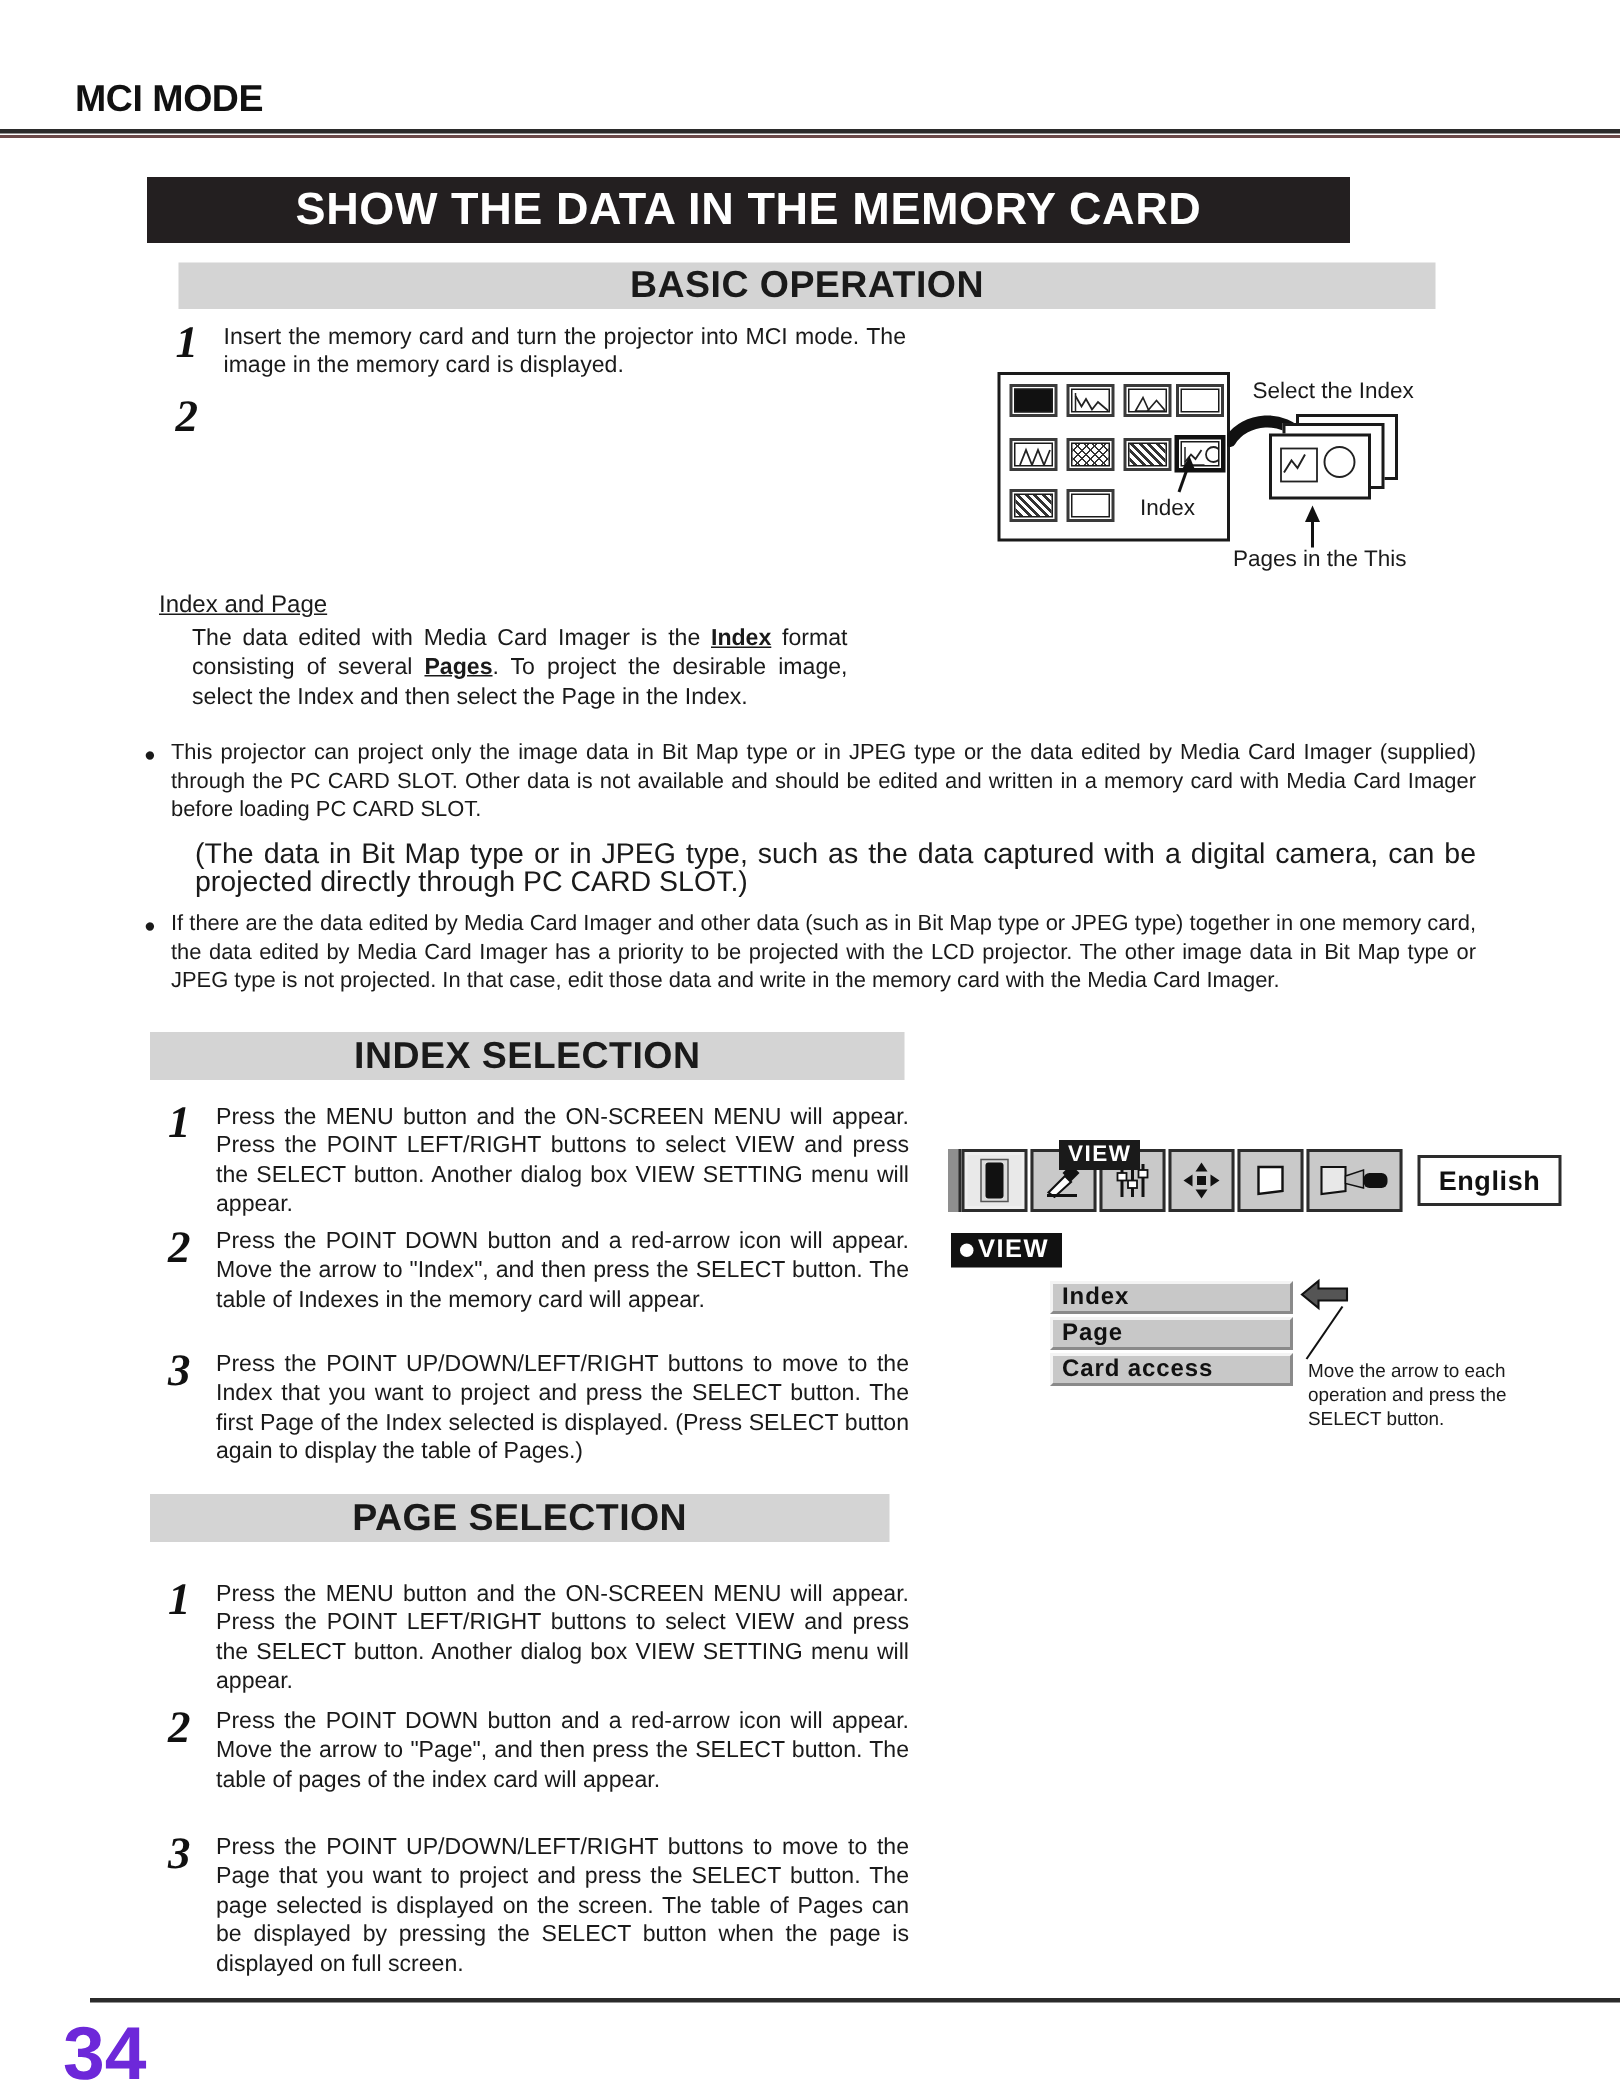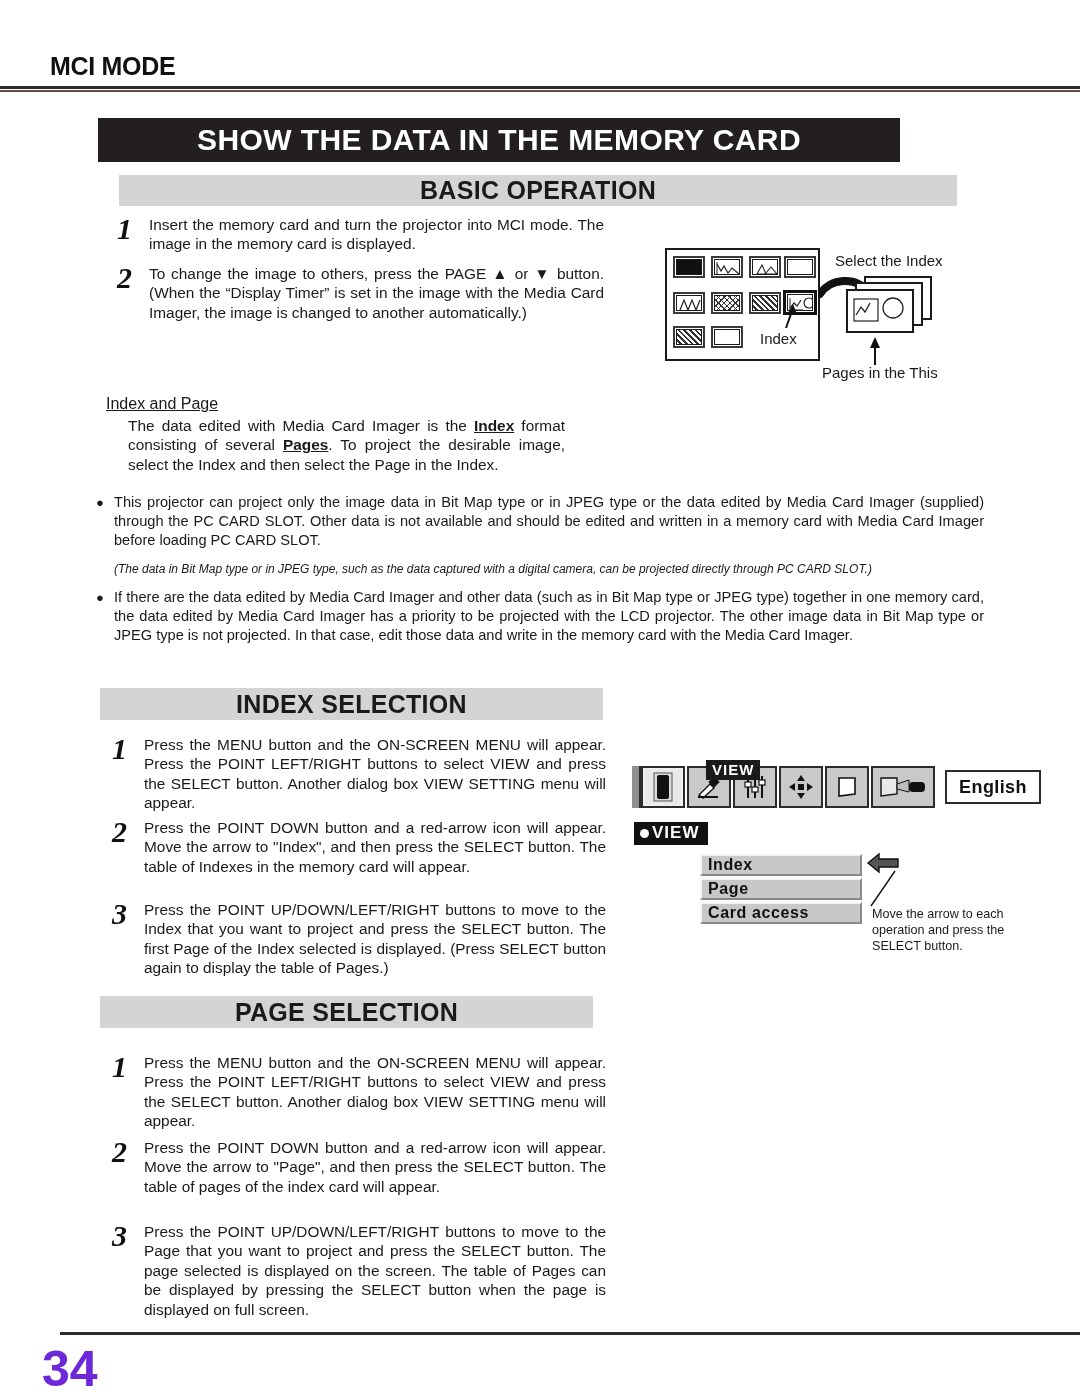--- a/index.html
+++ b/index.html
@@ -120,25 +120,24 @@
     text-align: justify;
     color: #1a1a1a;
   }
   .bullet-row .dot {
     flex: 0 0 18px;
     font-size: 13px;
     line-height: 19.2px;
   }
   .bullet-row .txt { flex: 1 1 auto; }
   .bullet-indent {
-    margin-left: 18px;
-    font-size: 12px;
+    margin-left: 34px;
+    font-size: 19px;
     line-height: 19.2px;
     text-align: justify;
-    font-style: italic;
   }
   .gap-8 { height: 9px; }
 
   
   .diagram-basic {
     position: absolute;
     left: 650px;
     top: 240px;
     width: 400px;
     height: 150px;
@@ -337,21 +336,20 @@
 <div class="step" style="left:105px; top:215px; width:505px;">
   <div class="num">1</div>
   <div class="body" style="width:455px;">
     <p>Insert the memory card and turn the projector into MCI mode. The image in the memory card is displayed.</p>
   </div>
 </div>
 
 <div class="step" style="left:105px; top:264px; width:505px;">
   <div class="num">2</div>
   <div class="body" style="width:455px;">
-    <p>To change the image to others, press the PAGE ▲ or ▼ button.   (When the “Display Timer” is set in the image with the Media Card Imager, the image is changed to another automatically.)</p>
   </div>
 </div>
 
 <div class="sub-head" style="left:106px; top:394px;">Index and Page</div>
 
 <div class="para" style="left:128px; top:416px; width:437px;">
   <p><span>The data edited with Media Card Imager is the </span><span class="b u">Index</span><span> format consisting of several </span><span class="b u">Pages</span><span>. To project the desirable image, select the Index and then select the Page in the Index.</span></p>
 </div>
 
 <div class="bullet-block" style="left:96px; top:493px; width:888px;">

